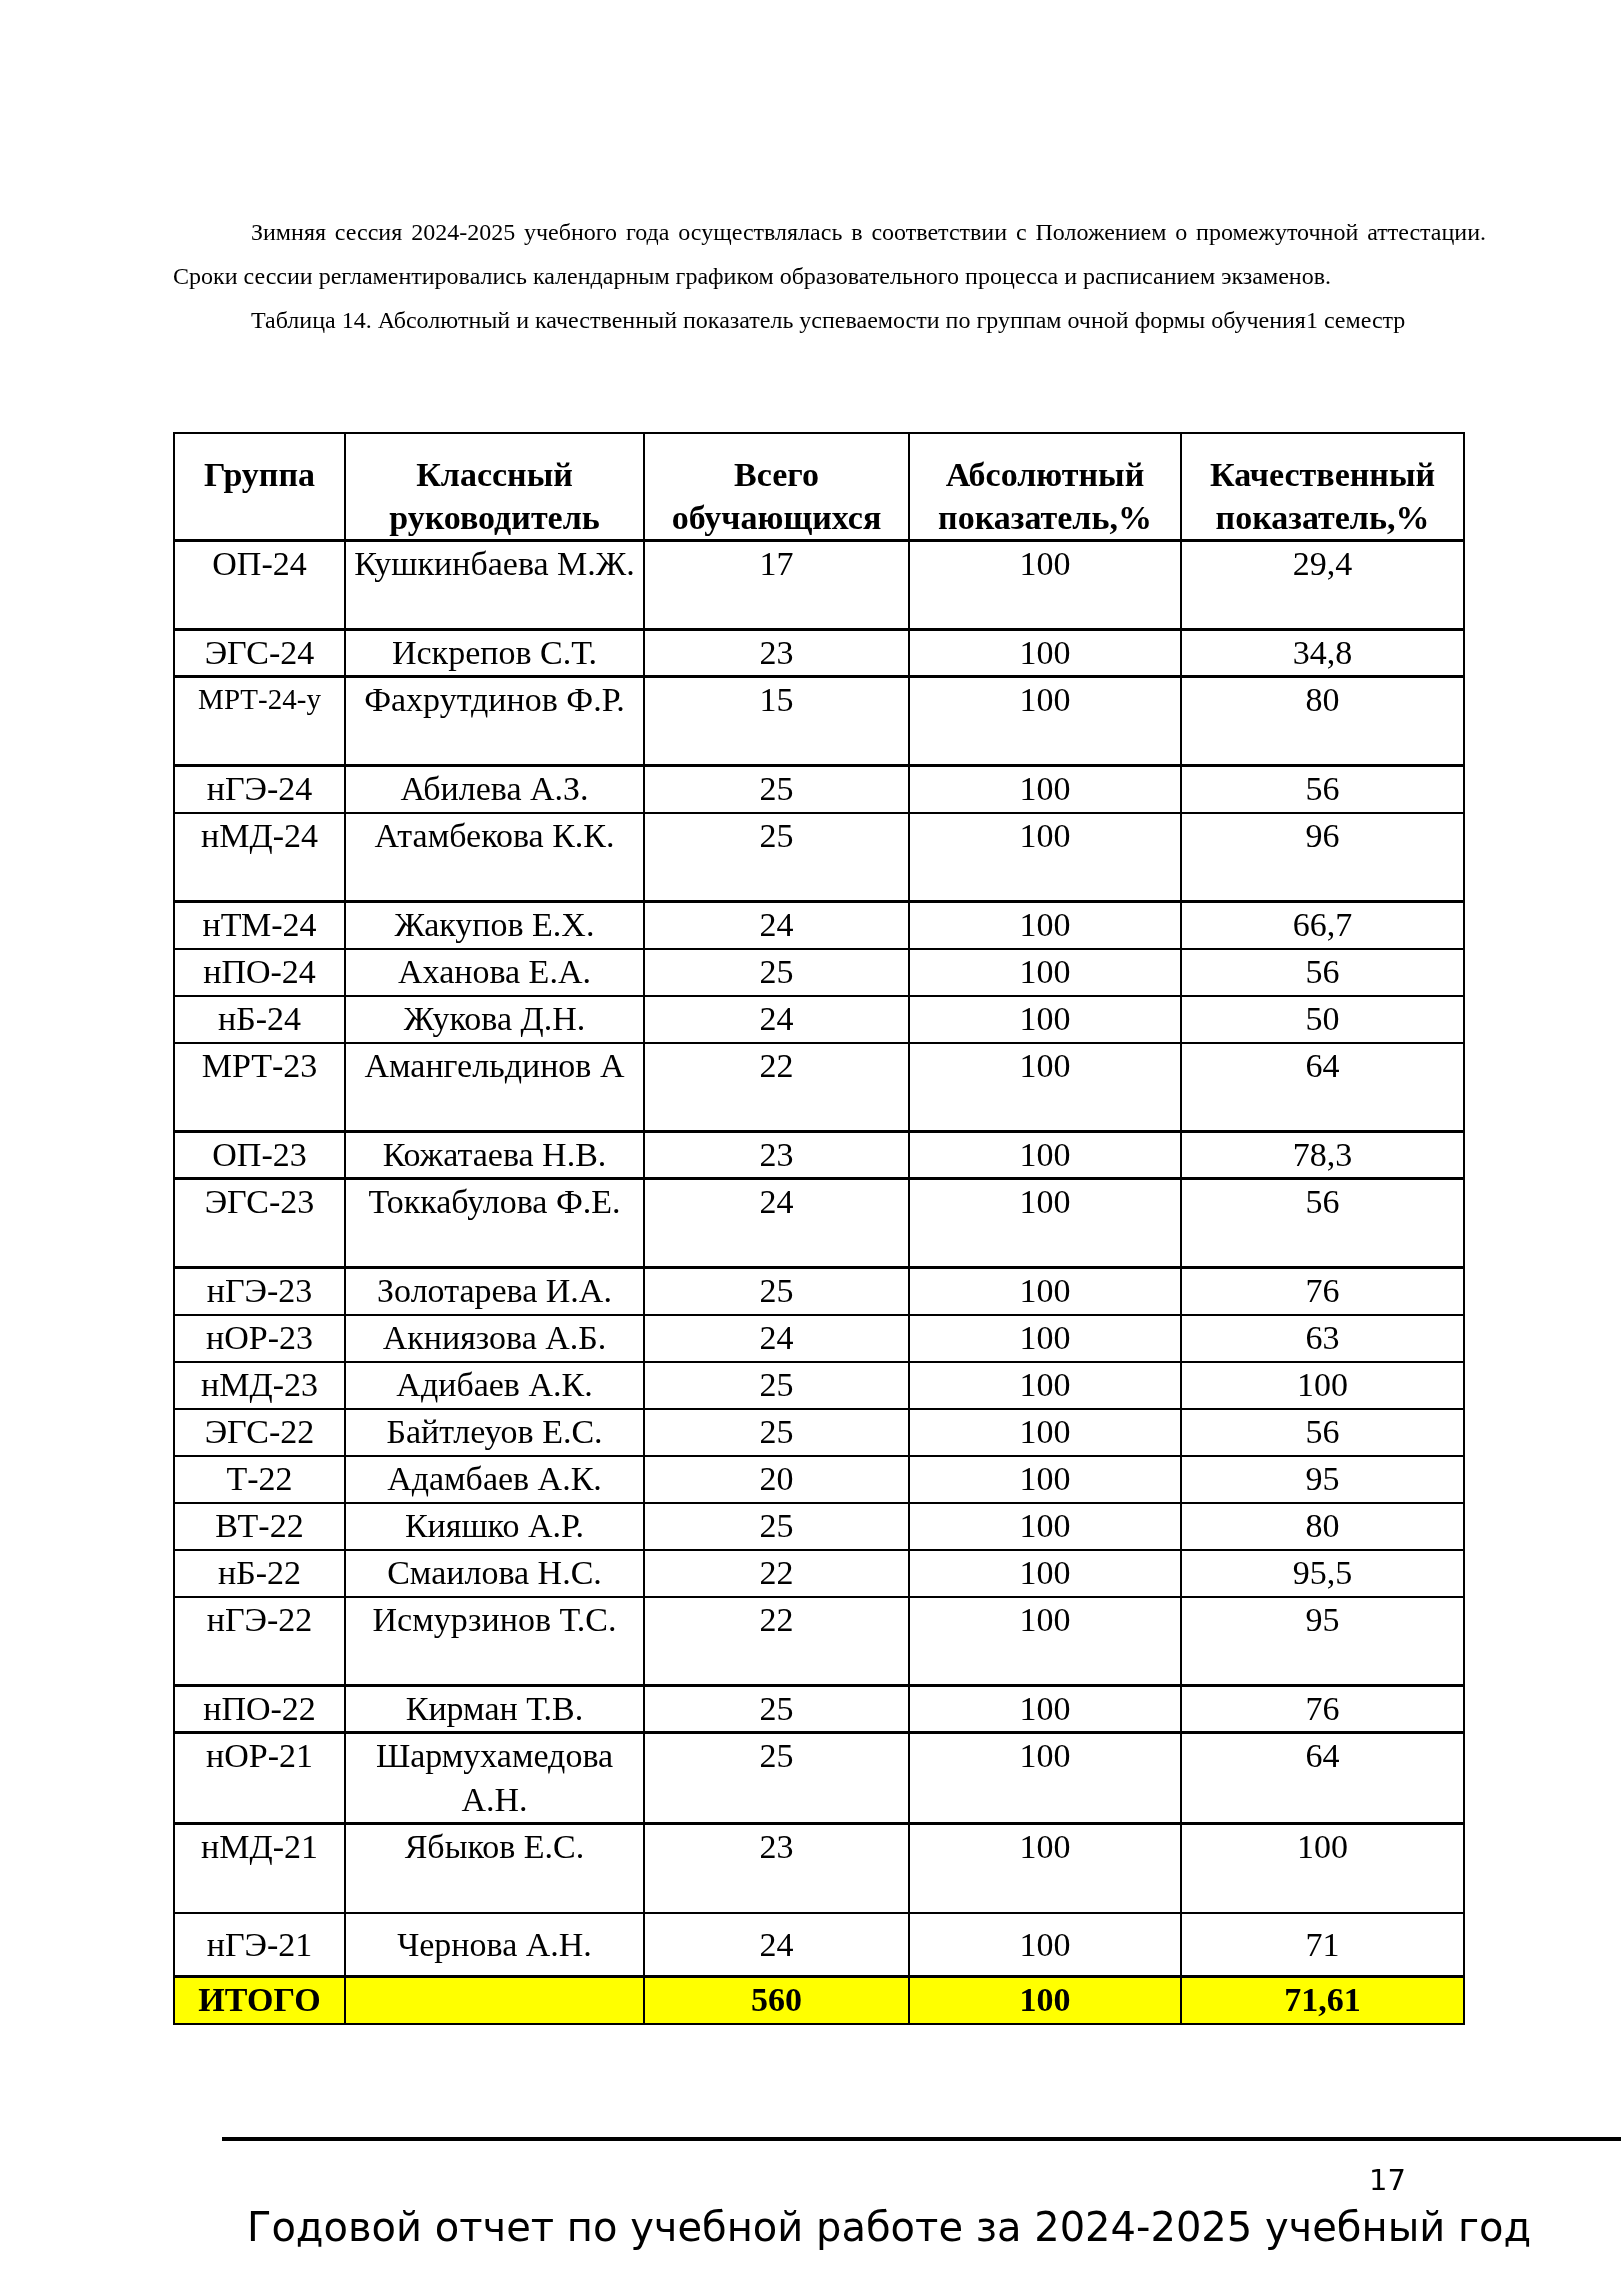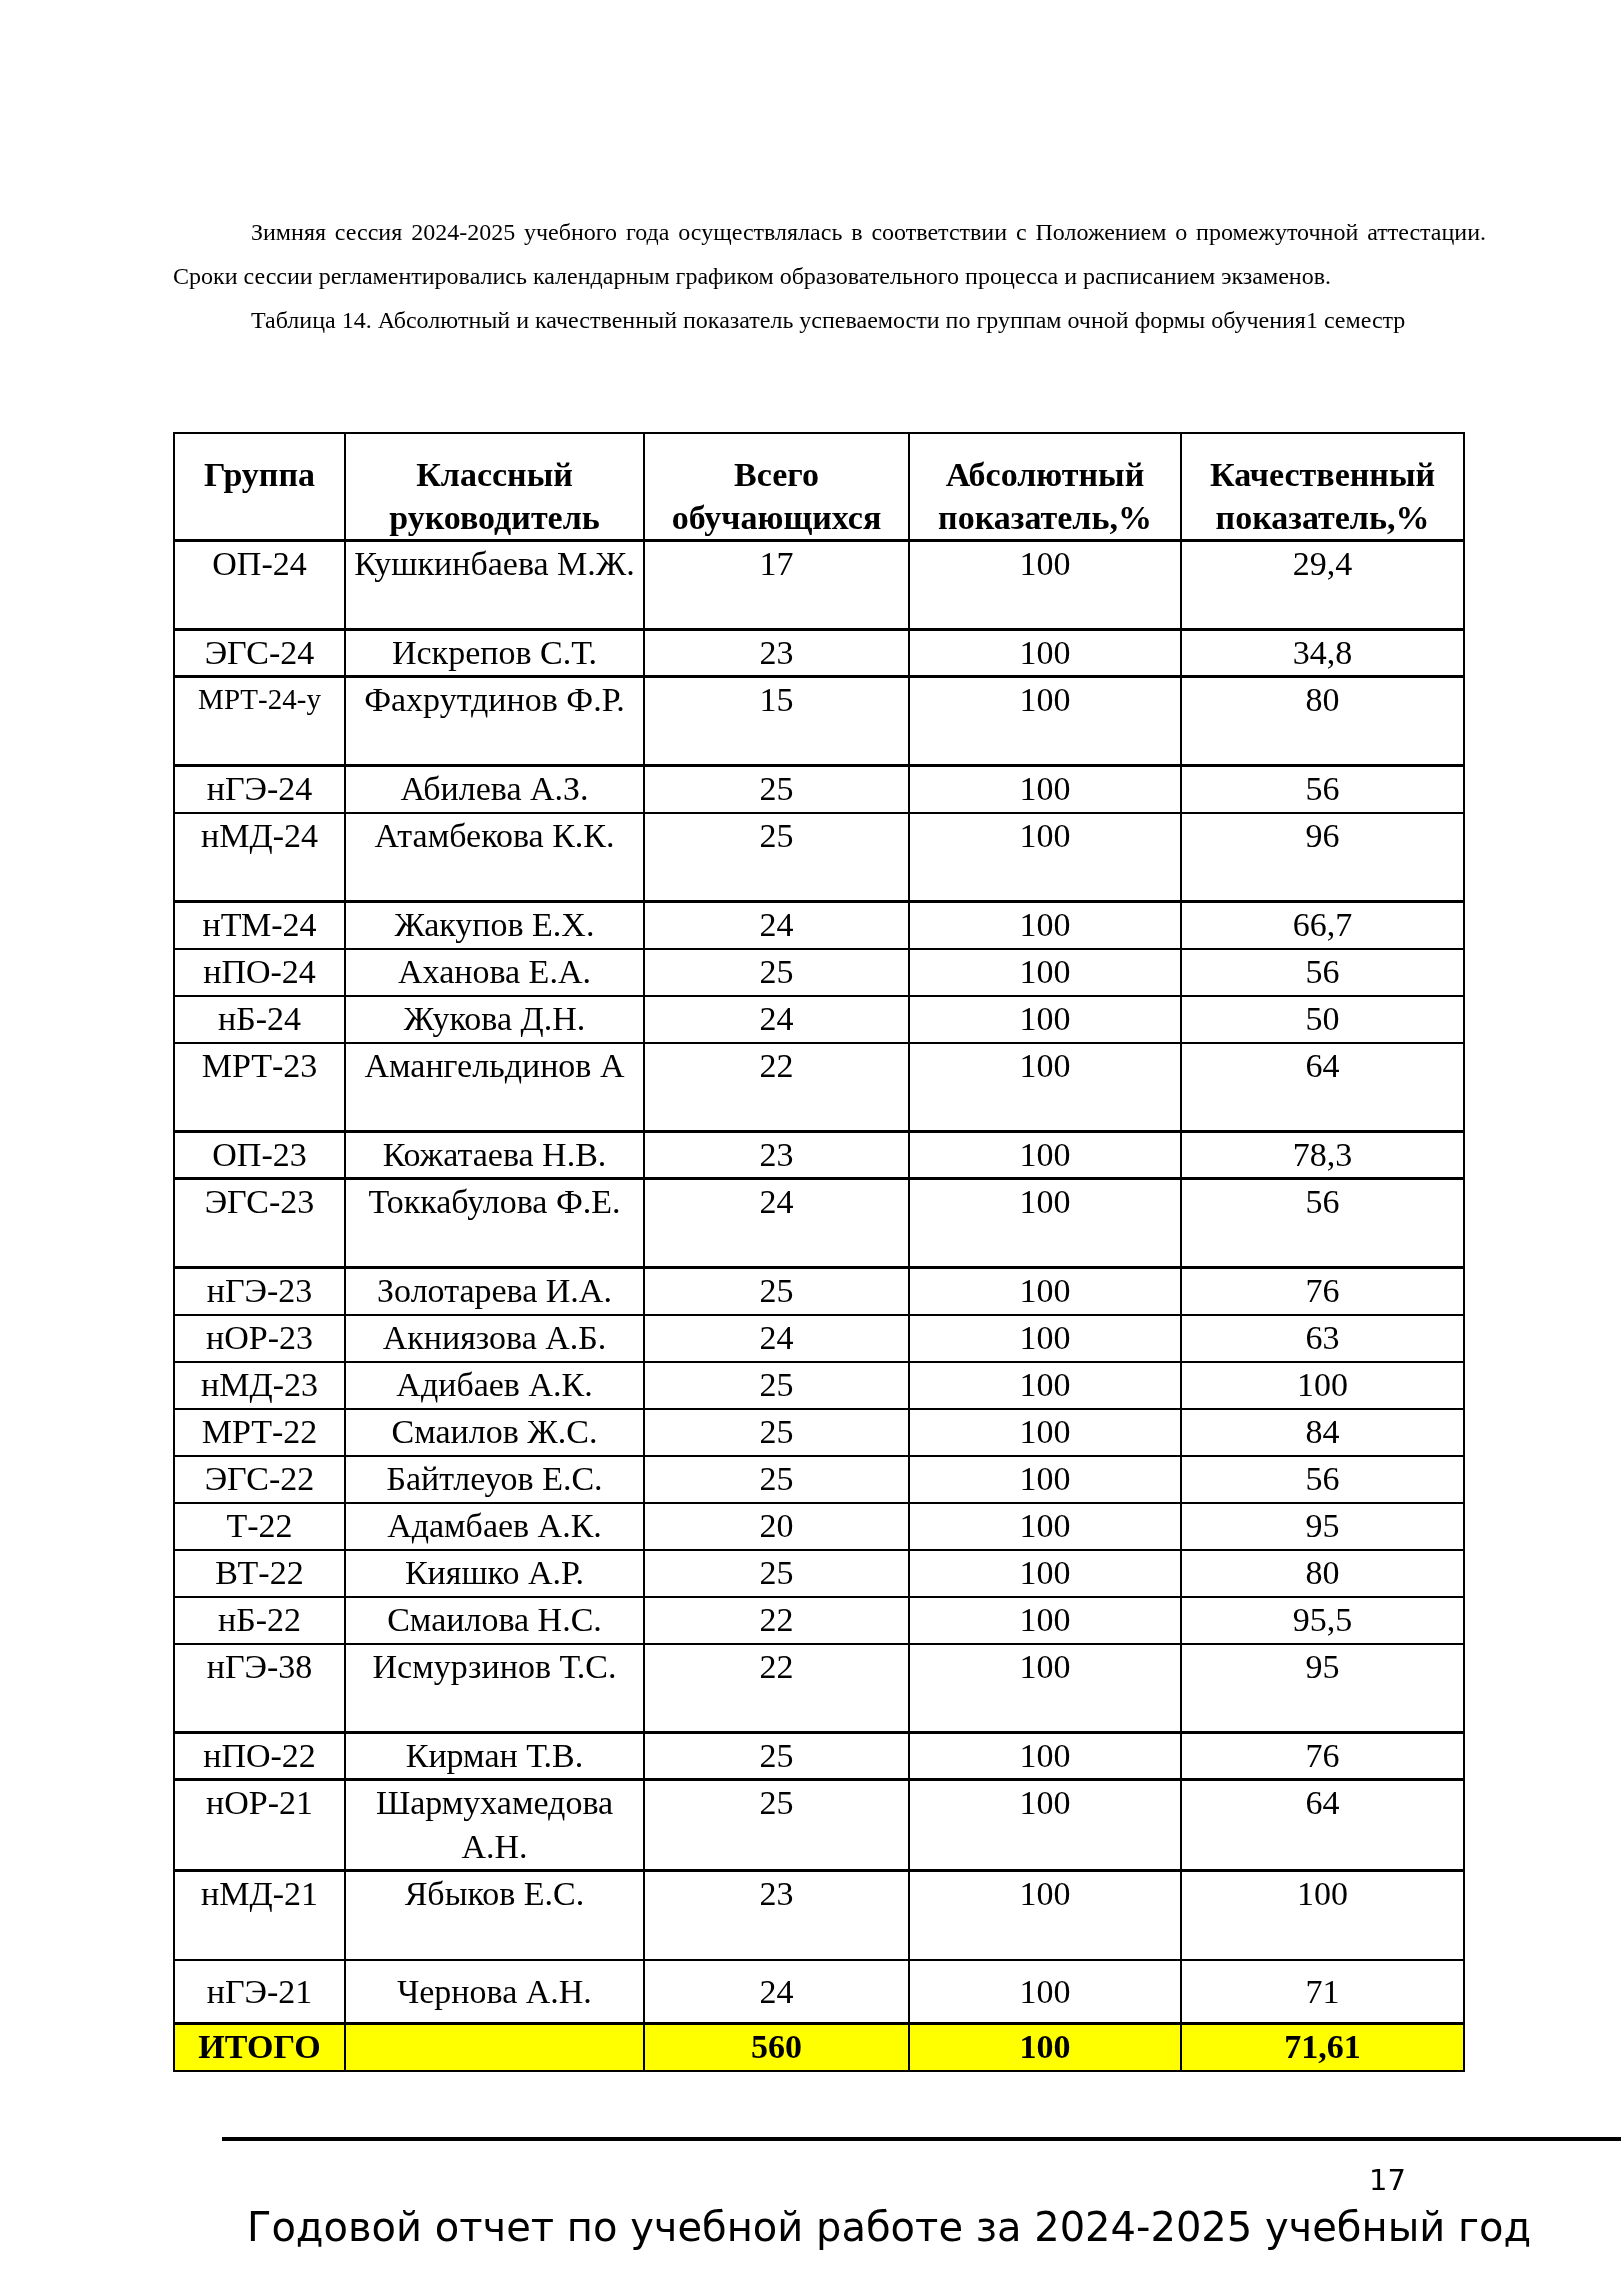--- a/index.html
+++ b/index.html
@@ -207,27 +207,20 @@
       <td>63</td>
     </tr>
     <tr class="h1">
       <td>нМД-23</td>
       <td>Адибаев А.К.</td>
       <td>25</td>
       <td>100</td>
       <td>100</td>
     </tr>
     <tr class="h1">
-      <td>МРТ-22</td>
-      <td>Смаилов Ж.С.</td>
-      <td>25</td>
-      <td>100</td>
-      <td>84</td>
-    </tr>
-    <tr class="h1">
       <td>ЭГС-22</td>
       <td>Байтлеуов Е.С.</td>
       <td>25</td>
       <td>100</td>
       <td>56</td>
     </tr>
     <tr class="h1">
       <td>Т-22</td>
       <td>Адамбаев А.К.</td>
       <td>20</td>
@@ -242,21 +235,21 @@
       <td>80</td>
     </tr>
     <tr class="h1">
       <td>нБ-22</td>
       <td>Смаилова Н.С.</td>
       <td>22</td>
       <td>100</td>
       <td>95,5</td>
     </tr>
     <tr class="h2">
-      <td>нГЭ-38</td>
+      <td>нГЭ-22</td>
       <td class="wrap">Исмурзинов Т.С.</td>
       <td>22</td>
       <td>100</td>
       <td>95</td>
     </tr>
     <tr class="h1 thick-top">
       <td>нПО-22</td>
       <td>Кирман Т.В.</td>
       <td>25</td>
       <td>100</td>

